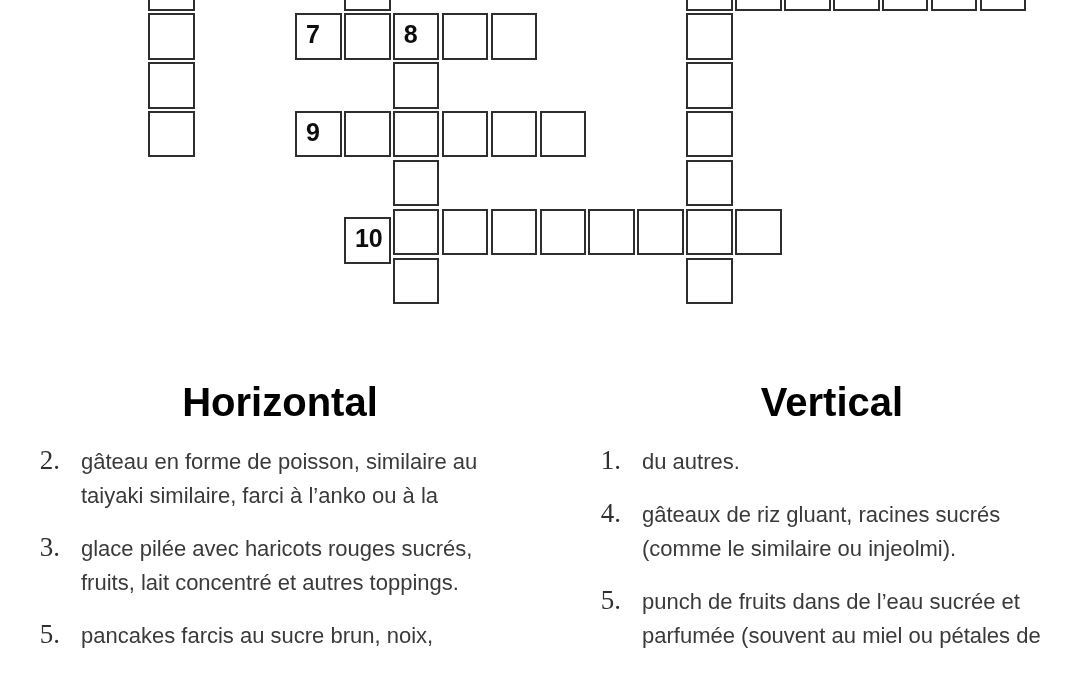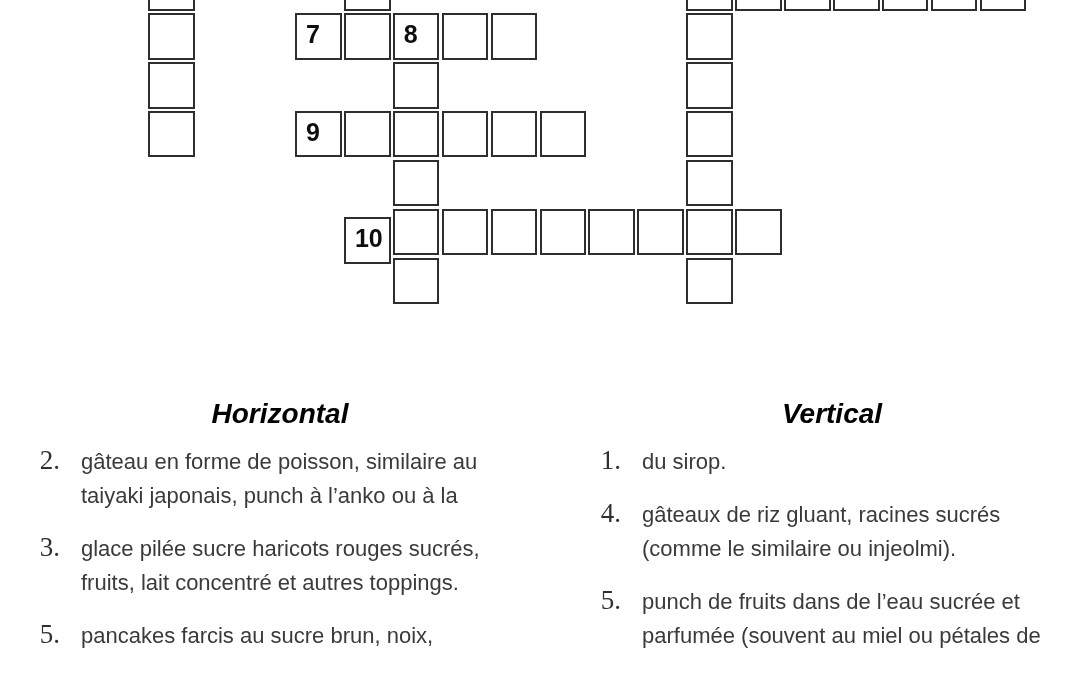--- a/index.html
+++ b/index.html
@@ -12,22 +12,22 @@
   .cell{
     position:absolute;width:46.7px;height:46.7px;box-sizing:border-box;
     background:#ffffff;border:2px solid #2e2e2e;
   }
   .cellnum{
     position:absolute;left:9px;top:7px;
     font-weight:bold;font-size:25px;line-height:1;color:#0d0d0d;
   }
   
   .heading{
-    position:absolute;top:395px;width:480px;text-align:center;
-    font-weight:bold;font-size:28px;line-height:38px;color:#000000;font-style:italic;
+    position:absolute;top:383px;width:480px;text-align:center;
+    font-weight:bold;font-size:40px;line-height:38px;color:#000000;
   }
   #h-across{left:40px;}
   #h-down{left:592px;}
   .clue-list{
     position:absolute;top:443px;margin:0;padding:0;list-style:none;width:486px;
   }
   #across-list{left:22px;}
   #down-list{left:583px;}
   li.clue{display:flex;align-items:baseline;margin:0 0 17px 0;}
   .clue-num{
@@ -91,42 +91,42 @@
       <div class="cell" style="left: 392.8px; top: 257.5px;"></div>
       <div class="cell" style="left: 686.2px; top: 257.5px;"></div>
     </div>
   <div class="heading" id="h-across">Horizontal</div>
   <div class="heading" id="h-down">Vertical</div>
   <ol class="clue-list" id="across-list">
       <li class="clue">
         <span class="clue-num">2.</span>
         <div class="clue-text">
           <div class="clue-line">gâteau en forme de poisson, similaire au</div>
-          <div class="clue-line">taiyaki japonais, punch à l’anko ou à la</div>
+          <div class="clue-line">taiyaki similaire, farci à l’anko ou à la</div>
         </div>
       </li>
       <li class="clue">
         <span class="clue-num">3.</span>
         <div class="clue-text">
-          <div class="clue-line">glace pilée sucre haricots rouges sucrés,</div>
+          <div class="clue-line">glace pilée avec haricots rouges sucrés,</div>
           <div class="clue-line">fruits, lait concentré et autres toppings.</div>
         </div>
       </li>
       <li class="clue">
         <span class="clue-num">5.</span>
         <div class="clue-text">
           <div class="clue-line">pancakes farcis au sucre brun, noix,</div>
         </div>
       </li>
     </ol>
   <ol class="clue-list" id="down-list">
       <li class="clue">
         <span class="clue-num">1.</span>
         <div class="clue-text">
-          <div class="clue-line">du sirop.</div>
+          <div class="clue-line">du autres.</div>
         </div>
       </li>
       <li class="clue">
         <span class="clue-num">4.</span>
         <div class="clue-text">
           <div class="clue-line">gâteaux de riz gluant, racines sucrés</div>
           <div class="clue-line">(comme le similaire ou injeolmi).</div>
         </div>
       </li>
       <li class="clue">

